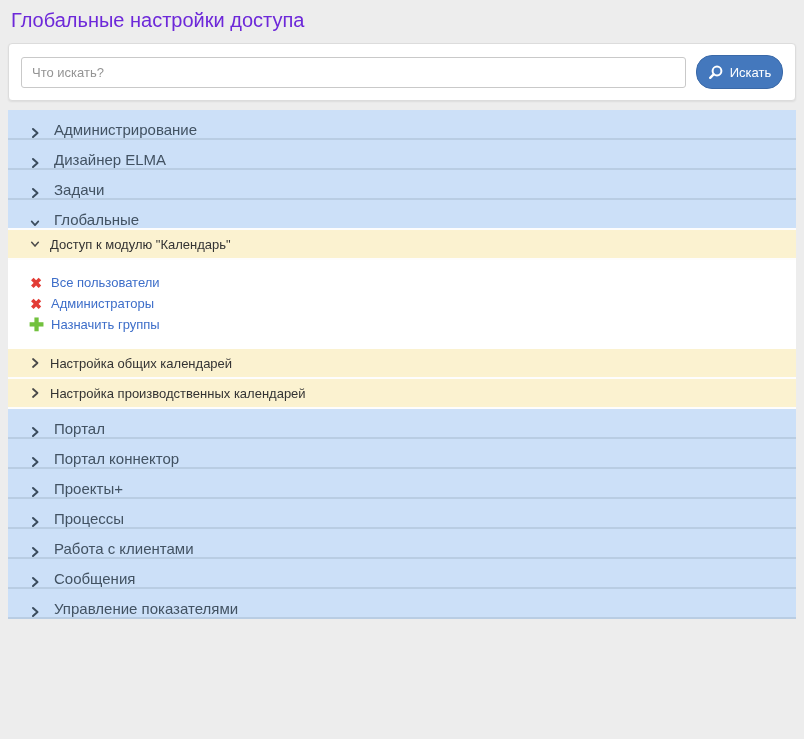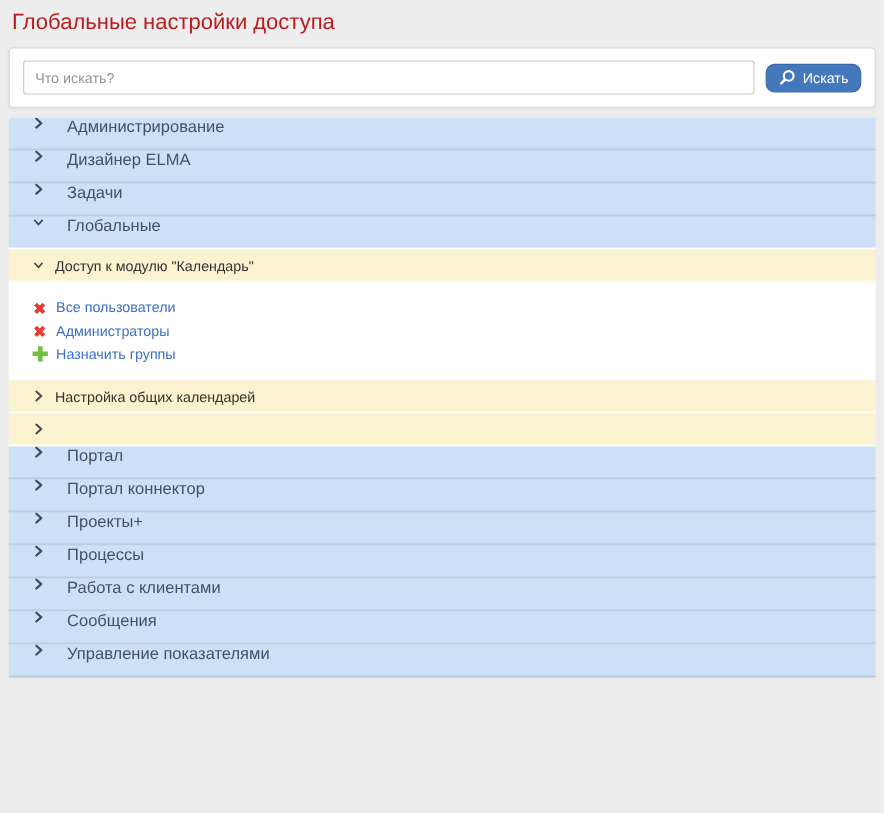--- a/index.html
+++ b/index.html
@@ -4,56 +4,56 @@
 <style>
   * { box-sizing: border-box; }
   html,body { margin:0; padding:0; }
   body {
     width:804px; height:739px;
     background:#ededed;
     font-family:"Liberation Sans", sans-serif;
     overflow:hidden;
   }
   .page-title {
-    font-size:20px; color:#b91c1c;
+    font-size:20px; color:#6d28d9;
     padding:9px 12px 7px 11px;
   }
   .search-panel {
     margin:4px 8px 9px 8px;
     background:#fff;
     border:1px solid #dcdcdc;
     border-radius:4px;
     box-shadow:0 1px 2px rgba(0,0,0,0.07);
     padding:11px 12px;
     display:flex; align-items:center; gap:10px;
   }
   .search-input {
     flex:1; height:31px;
     border:1px solid #c9c9c9; border-radius:3px;
     padding:0 10px; font-size:13px; color:#404040;
     font-family:"Liberation Sans", sans-serif;
     outline:none;
   }
   .search-input::placeholder { color:#949494; }
   .search-btn {
-    width:87px; height:26px; flex:0 0 auto;
+    width:87px; height:34px; flex:0 0 auto;
     background:#4478bd;
     border:1px solid #3a69a8;
-    border-radius:8px;
+    border-radius:16px;
     color:#fff; font-size:13px;
     font-family:"Liberation Sans", sans-serif;
     display:flex; align-items:center; justify-content:center; gap:7px;
     cursor:pointer;
   }
   .accordion { margin:0 8px; }
   .row-top {
     height:30px; background:#cce0f8;
     border-bottom:2px solid #b9cde3;
-    display:flex; align-items:flex-start;
-    padding-left:22px; gap:21px;
+    display:flex; align-items:flex-end;
+    padding-left:22px; gap:14px;
     cursor:pointer;
   }
   .row-top.expanded { border-bottom:2px solid #fdfdfd; }
   .row-top .label { font-size:15px; color:#425262; }
   .row-sub {
     height:30px; background:#fbf2d0;
     border-bottom:2px solid #fdfdfd;
     display:flex; align-items:center;
     padding-left:22px; gap:10px;
     cursor:pointer;
@@ -168,20 +168,21 @@
       </span>
     <span class="label">Настройка общих календарей</span>
   </div>
 
   <div class="row-sub">
     <span class="chev">
         <svg width="10" height="12" viewBox="0 0 10 12">
           <polyline points="3,2 7.5,6 3,10" fill="none" stroke="#4a4a4a" stroke-width="1.8" stroke-linecap="round" stroke-linejoin="round"></polyline>
         </svg>
       </span>
+    <span class="label">Настройка производственных календарей</span>
   </div>
 
 
   <div class="row-top">
     <span class="chev">
         <svg width="10" height="12" viewBox="0 0 10 12">
           <polyline points="3,2 7.5,6 3,10" fill="none" stroke="#3b4c5d" stroke-width="2" stroke-linecap="round" stroke-linejoin="round"></polyline>
         </svg>
       </span>
     <span class="label">Портал</span>

